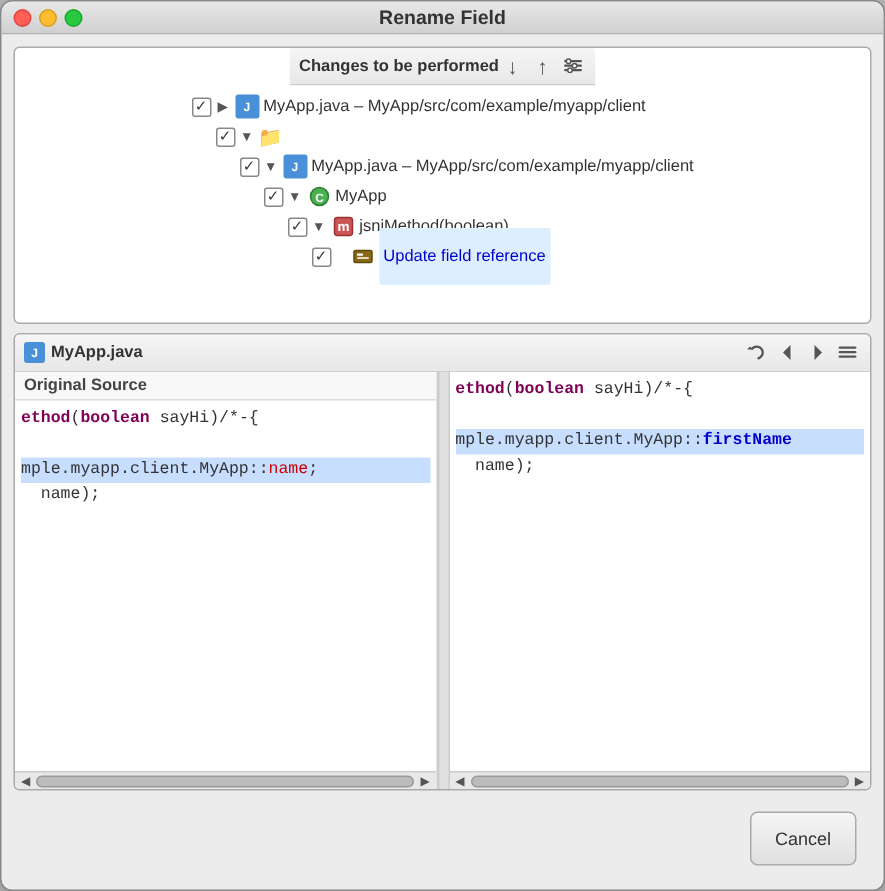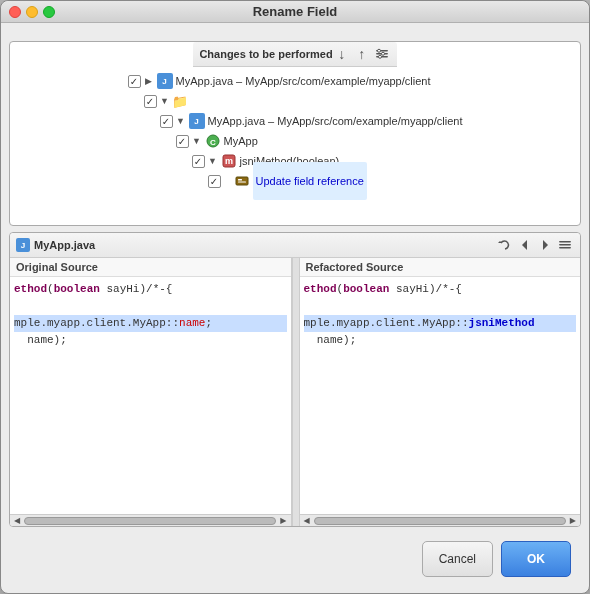--- a/index.html
+++ b/index.html
@@ -15,21 +15,20 @@
     .window {
       width: 590px;
       height: 594px;
       background: #ececec;
       border: 1px solid #888;
       border-radius: 8px;
       box-shadow: 0 4px 20px rgba(0,0,0,0.4);
       display: flex;
       flex-direction: column;
       overflow: hidden;
-      gap: 10px;
     }
 
     
     .title-bar {
       background: linear-gradient(to bottom, #e8e8e8, #d0d0d0);
       border-bottom: 1px solid #b0b0b0;
       border-radius: 8px 8px 0 0;
       height: 22px;
       display: flex;
       align-items: center;
@@ -497,36 +496,34 @@
             <div class="scroll-thumb"></div>
             <span class="scroll-arrow">▶</span>
           </div>
         </div>
 
         <div class="diff-separator">
           <div style="font-size:9px;color:#aaa;writing-mode:vertical-rl;"></div>
         </div>
 
         <div class="diff-pane">
-          <div class="diff-pane-header">Refactored Source</div>
           <div class="diff-pane-content">
             <div class="code-line"><span class="code-keyword">ethod</span>(<span class="code-keyword">boolean</span> sayHi)/*-{</div>
             <div class="code-line">&nbsp;</div>
-            <div class="code-line highlighted">mple.myapp.client.MyApp::<span style="color:#00c;font-weight:bold;">jsniMethod</span></div>
+            <div class="code-line highlighted">mple.myapp.client.MyApp::<span style="color:#00c;font-weight:bold;">firstName</span></div>
             <div class="code-line">&nbsp; name);</div>
           </div>
           <div class="scrollbar-area">
             <span class="scroll-arrow">◀</span>
             <div class="scroll-thumb"></div>
             <span class="scroll-arrow">▶</span>
           </div>
         </div>
 
       </div>
     </div>
 
     <div class="button-bar">
       <button class="btn btn-cancel">Cancel</button>
-      <button class="btn btn-ok">OK</button>
     </div>
 
   </div>
 </div>
 
 </body></html>

